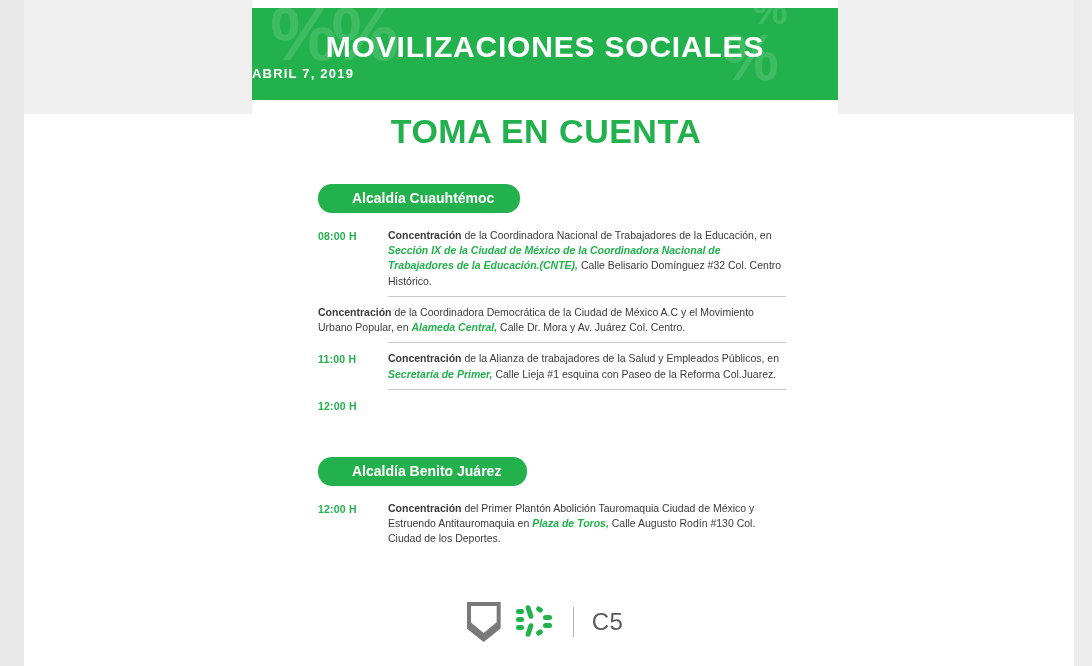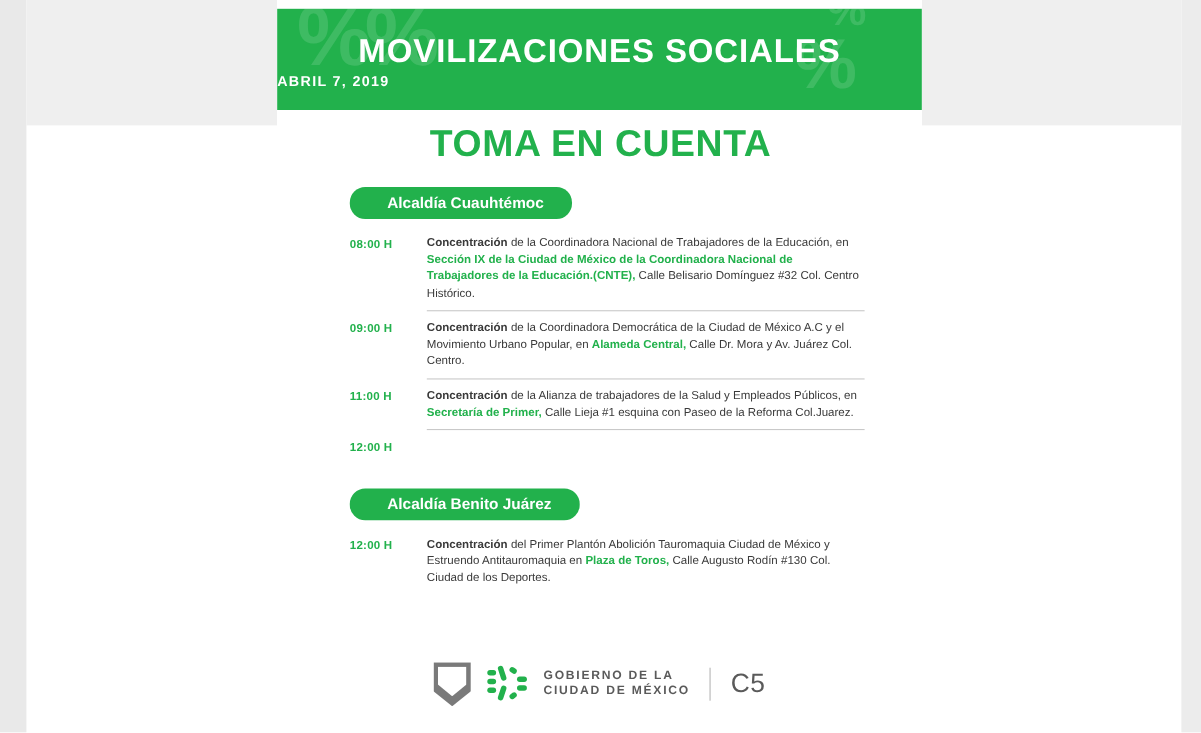--- a/index.html
+++ b/index.html
@@ -115,20 +115,21 @@
 
   .section-chip {
     display: inline-block;
     background: #22b14c;
     color: #ffffff;
     font-size: 14px;
     font-weight: bold;
     border-radius: 14px;
     padding: 6px 26px 7px 34px;
     margin-bottom: 6px;
+    margin-top: 14px;
   }
   .chip-wrap { margin-top: 2px; }
   .chip-wrap.second { margin-top: 24px; }
 
   .event {
     display: flex;
     padding-top: 9px;
     padding-bottom: 7px;
     position: relative;
   }
@@ -153,20 +154,21 @@
   .event-text {
     flex: 1 1 auto;
     font-size: 10.5px;
     line-height: 1.45;
     color: #3a3a3a;
   }
   .event-text b { color: #3a3a3a; text-align: center; }
   .hl {
     color: #22b14c;
     font-weight: bold;
+    font-style: italic;
   }
 
   
   .footer {
     position: absolute;
     left: 252px;
     top: 588px;
     width: 586px;
     height: 68px;
     display: flex;
@@ -250,21 +252,20 @@
     <div class="chip-wrap">
       <span class="section-chip">Alcaldía Cuauhtémoc</span>
     </div>
 
     <div class="event">
       <div class="event-time">08:00 H</div>
       <div class="event-text"><b>Concentración</b><span> de la Coordinadora Nacional de Trabajadores de la Educación, en </span><span class="hl">Sección IX de la Ciudad de México de la Coordinadora Nacional de Trabajadores de la Educación.(CNTE),</span><span> Calle Belisario Domínguez #32 Col. Centro Histórico.</span></div>
     </div>
 
     <div class="event">
-      <div class="event-time">09:00 H</div>
       <div class="event-text"><b>Concentración</b><span> de la Coordinadora Democrática de la Ciudad de México A.C y el Movimiento Urbano Popular, en </span><span class="hl">Alameda Central,</span><span> Calle Dr. Mora y Av. Juárez Col. Centro.</span></div>
     </div>
 
     <div class="event">
       <div class="event-time">11:00 H</div>
       <div class="event-text"><b>Concentración</b><span> de la Alianza de trabajadores de la Salud y Empleados Públicos, en </span><span class="hl">Secretaría de Primer,</span><span> Calle Lieja #1 esquina con Paseo de la Reforma Col.Juarez.</span></div>
     </div>
 
     <div class="event">
       <div class="event-time">12:00 H</div>
@@ -293,21 +294,17 @@
           <rect x="3" y="24" width="8" height="5" rx="2.5"></rect>
           <rect x="14" y="4" width="5" height="14" rx="2.5" transform="rotate(-18 16.5 11)"></rect>
           <rect x="14" y="22" width="5" height="14" rx="2.5" transform="rotate(18 16.5 29)"></rect>
           <rect x="23" y="6" width="7" height="5" rx="2.5" transform="rotate(35 26.5 8.5)"></rect>
           <rect x="23" y="29" width="7" height="5" rx="2.5" transform="rotate(-35 26.5 31.5)"></rect>
           <rect x="30" y="14" width="9" height="5" rx="2.5"></rect>
           <rect x="30" y="22" width="9" height="5" rx="2.5"></rect>
         </g>
       </svg>
     </div>
-    <div class="gob-text">
-      <div>GOBIERNO DE LA</div>
-      <div>CIUDAD DE MÉXICO</div>
-    </div>
     <div class="divider-v"></div>
     <div class="c5">C5</div>
   </div>
 
 </div>
 
 </body></html>

